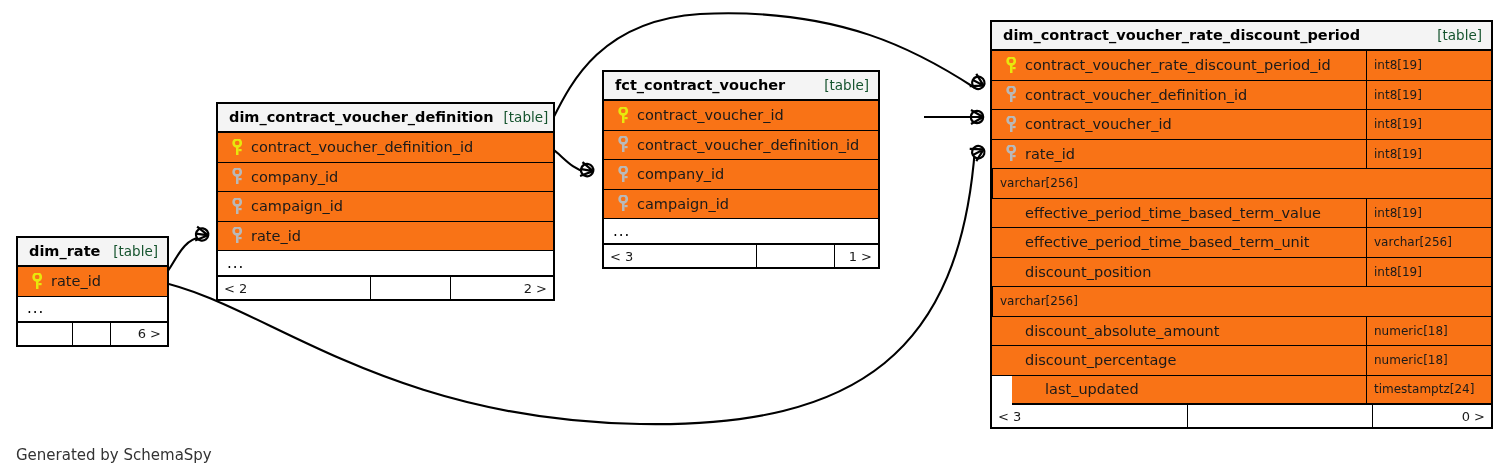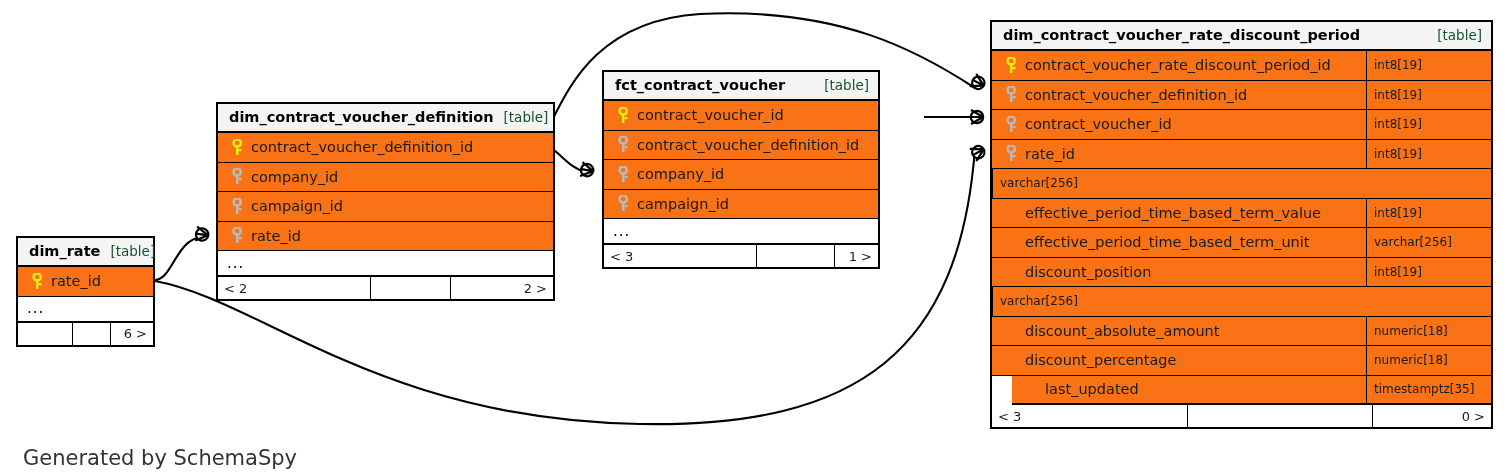--- a/index.html
+++ b/index.html
@@ -135,21 +135,21 @@
     padding: 0 6px;
     overflow: hidden;
     white-space: nowrap;
   }
   .er-footer .fcell:last-child { border-right: none; }
   .fcell.left  { justify-content: flex-start; }
   .fcell.mid   { justify-content: center; }
   .fcell.right { justify-content: flex-end; }
 
   
-  #tbl-dim-rate            { left: 16px;  top: 236px; width: 139px; }
+  #tbl-dim-rate            { left: 16px;  top: 236px; width: 153px; }
   #tbl-dim-def             { left: 216px; top: 102px; width: 339px; }
   #tbl-fct-voucher         { left: 602px; top: 70px;  width: 278px; }
   #tbl-dim-discount-period { left: 990px; top: 20px;  width: 503px; }
 
   
   #tbl-dim-rate .fcell.left  { width: 55px; }
   #tbl-dim-rate .fcell.mid   { width: 38px; }
   #tbl-dim-rate .fcell.right { flex: 1 1 auto; }
 
   #tbl-dim-def .fcell.left  { width: 153px; }
@@ -165,24 +165,23 @@
   #tbl-dim-discount-period .fcell.right { flex: 1 1 auto; }
 
   
   #tbl-dim-discount-period .er-col-type { width: 125px; }
 
   
   #caption {
     position: absolute;
     left: 16px;
     top: 446px;
-    font-size: 21px;
+    font-size: 15px;
     color: #333333;
     white-space: nowrap;
-    margin-left: 7px;
   }
 </style>
 </head>
 <body>
 
 <div id="diagram-canvas">
 
   <svg id="edge-layer" viewBox="0 0 1509 476" width="1509" height="476" xmlns="http://www.w3.org/2000/svg">
     <defs>
       <g id="endmark">
@@ -484,21 +483,21 @@
         <span class="col-label">discount_percentage</span>
       </div>
       <div class="er-col-type">numeric[18]</div>
     </div>
 
     <div class="er-row" style="border-bottom:2px solid #000;margin-left:20px;">
       <div class="er-col-name">
         <span class="key-slot"></span>
         <span class="col-label">last_updated</span>
       </div>
-      <div class="er-col-type">timestamptz[35]</div>
+      <div class="er-col-type">timestamptz[24]</div>
     </div>
 
     <div class="er-footer">
       <div class="fcell left">&lt; 3</div>
       <div class="fcell mid"></div>
       <div class="fcell right">0 &gt;</div>
     </div>
   </div>
 
   <div id="caption">Generated by SchemaSpy</div>

